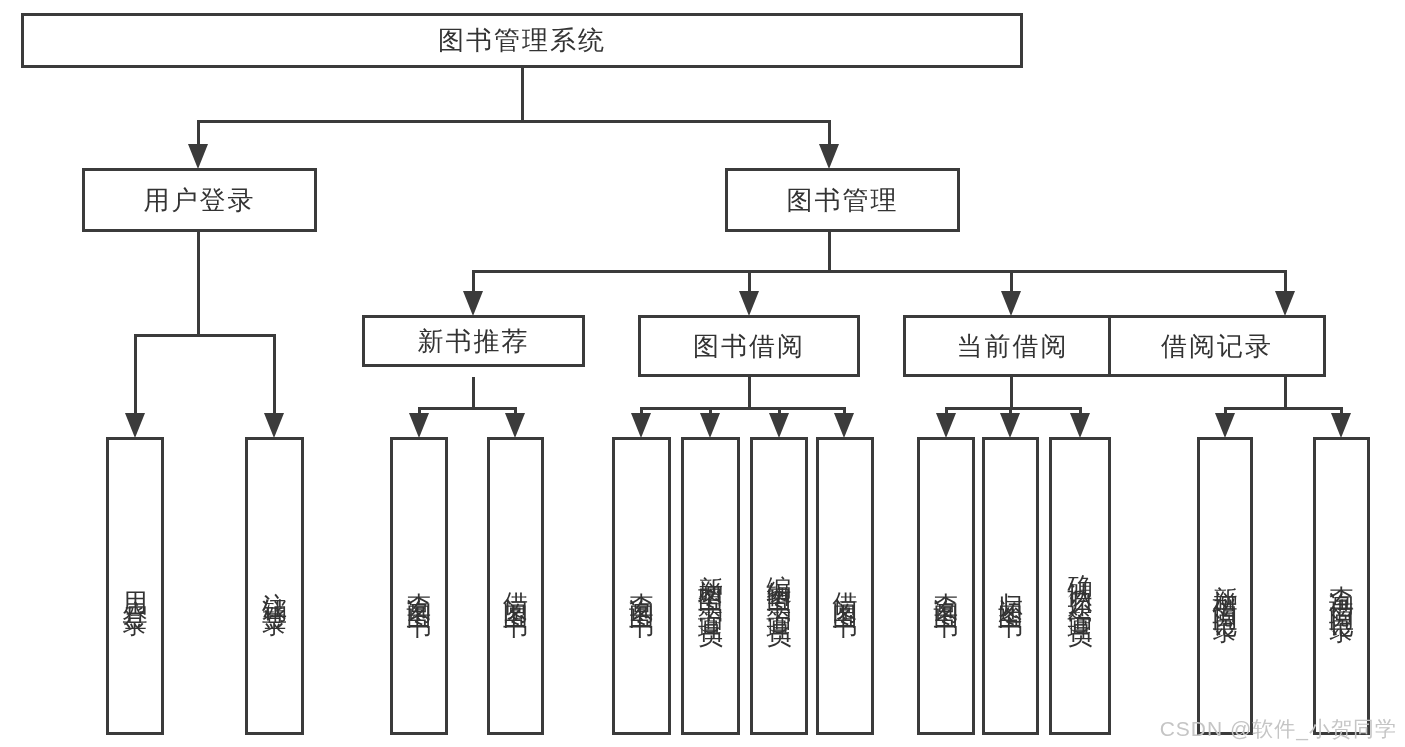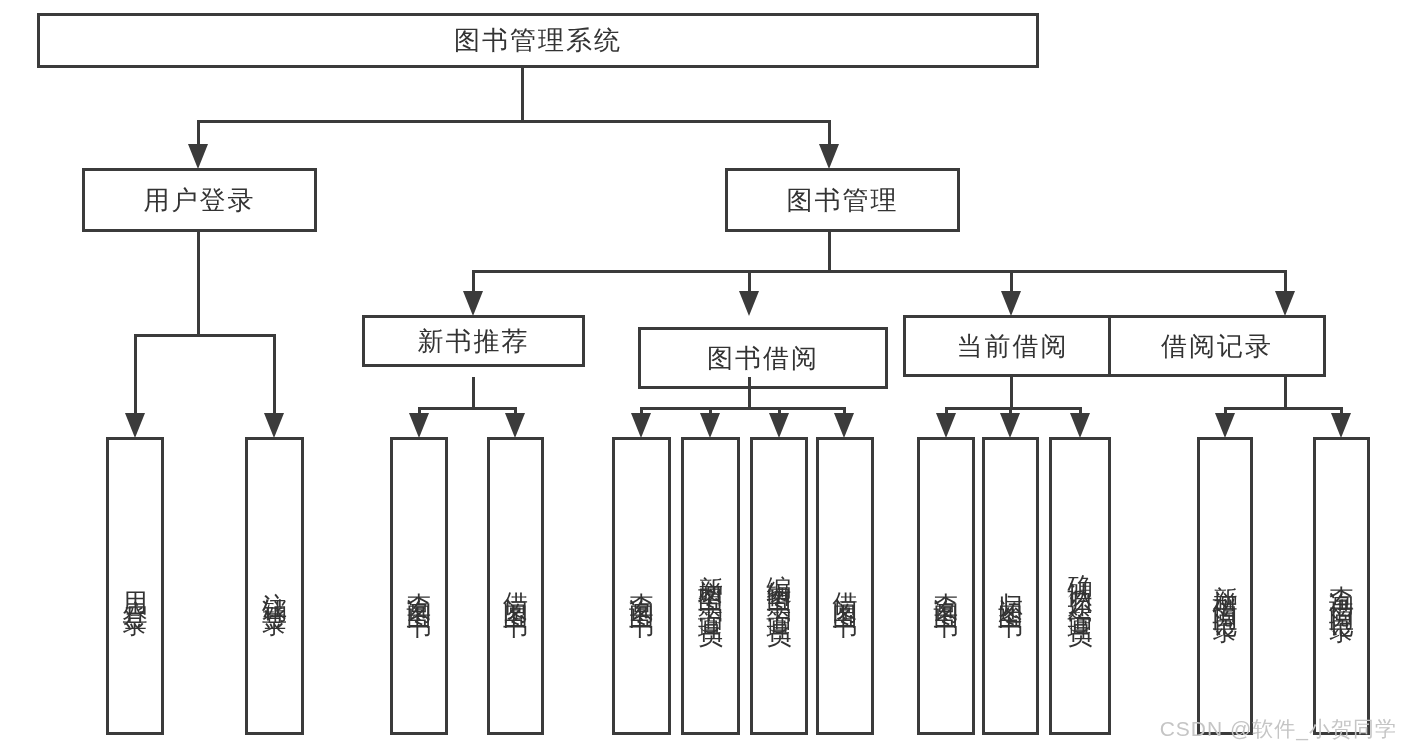--- a/index.html
+++ b/index.html
@@ -62,35 +62,35 @@
     letter-spacing: 1px;
     color: var(--watermark);
     white-space: nowrap;
   }
 </style>
 </head>
 <body>
 
 <div class="canvas">
 
-  <div class="box" style="left:21px; top:13px; width:1002px; height:55px;margin-left:16px;">
+  <div class="box" style="left:21px; top:13px; width:1002px; height:55px;">
     <span class="hlabel">图书管理系统</span>
   </div>
 
   <div class="box" style="left:82px; top:168px; width:235px; height:64px;">
     <span class="hlabel">用户登录</span>
   </div>
   <div class="box" style="left:712px; top:168px; width:235px; height:64px;margin-left:13px;">
     <span class="hlabel">图书管理</span>
   </div>
 
   <div class="box" style="left:362px; top:315px; width:223px; height:52px;">
     <span class="hlabel">新书推荐</span>
   </div>
-  <div class="box" style="left:638px; top:315px; width:250px; height:62px;margin-top:12px;">
+  <div class="box" style="left:638px; top:315px; width:222px; height:62px;">
     <span class="hlabel">图书借阅</span>
   </div>
   <div class="box" style="left:903px; top:315px; width:219px; height:62px;text-align:center;">
     <span class="hlabel">当前借阅</span>
   </div>
   <div class="box" style="left:1108px; top:315px; width:218px; height:62px;">
     <span class="hlabel">借阅记录</span>
   </div>
 
   <div class="box" style="left:106px; top:437px; width:58px; height:298px;">

